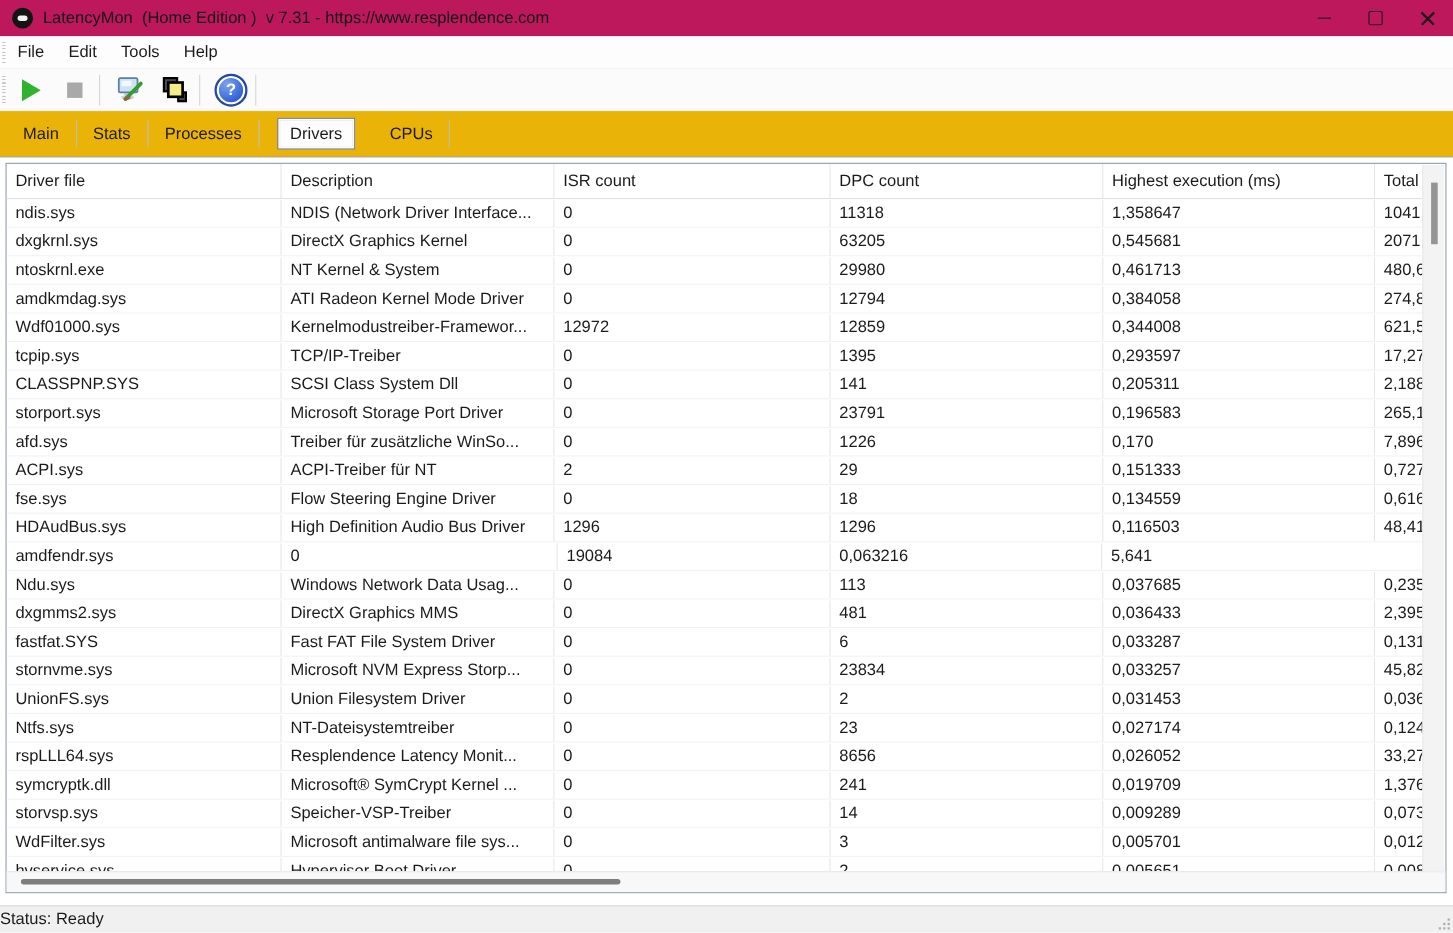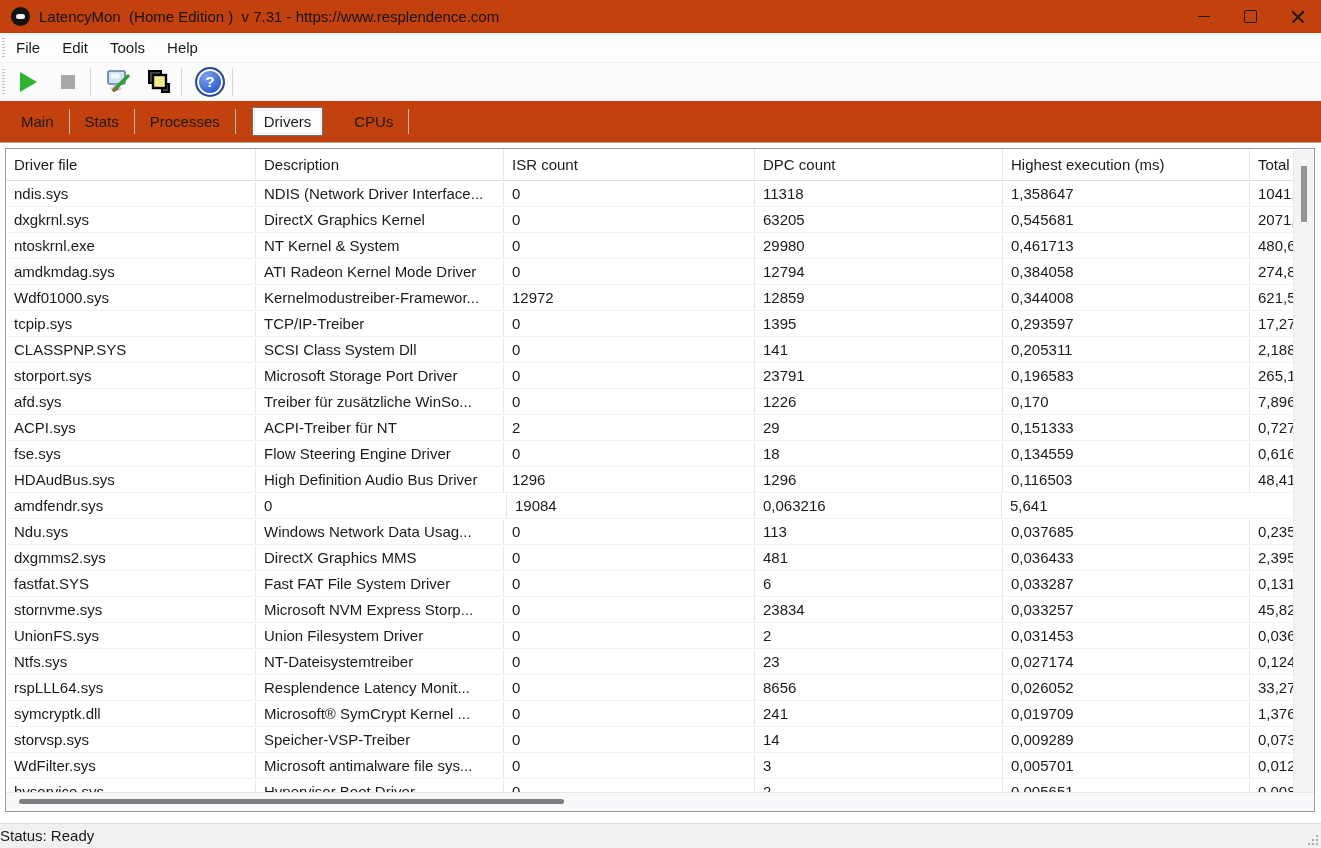--- a/index.html
+++ b/index.html
@@ -2,21 +2,21 @@
 <html><head>
 <meta charset="utf-8">
 <style>
   html,body{margin:0;padding:0;}
   body{
     width:1321px;height:848px;position:relative;overflow:hidden;
     background:#ffffff;font-family:"Liberation Sans",sans-serif;
     -webkit-font-smoothing:antialiased;color:#1b1b1b;
   }
   
-  .titlebar{height:33px;background:#c2410c;display:flex;align-items:center;padding-left:11px;}
+  .titlebar{height:33px;background:#be185d;display:flex;align-items:center;padding-left:11px;}
   .app-icon{width:19px;height:19px;border-radius:50%;background:#141414;position:relative;flex:0 0 auto;}
   .app-icon::after{content:"";position:absolute;left:5px;top:7px;width:9px;height:5px;border-radius:2.5px;background:#f2f2f2;}
   .title-text{margin-left:9px;font-size:15px;color:#141414;white-space:pre;}
   .win-controls{margin-left:auto;display:flex;height:100%;}
   .win-btn{width:47px;height:100%;display:flex;align-items:center;justify-content:center;}
   .glyph-min{width:12px;height:1.4px;background:#1a1a1a;}
   .glyph-max{width:11px;height:11px;border:1.4px solid #1a1a1a;border-radius:2px;}
   .glyph-close{position:relative;width:14px;height:14px;}
   .glyph-close::before,.glyph-close::after{content:"";position:absolute;left:-1px;top:6px;width:16px;height:1.5px;background:#1a1a1a;}
   .glyph-close::before{transform:rotate(45deg);}
@@ -28,21 +28,21 @@
   .menubar .menu-item:first-of-type{margin-left:7px;}
   
   .toolbar{height:37px;background:#fbfbfb;display:flex;align-items:center;border-bottom:1px solid #f3f3f3;}
   .toolbar .bar-grip{height:26px;}
   .tb-btn{width:34px;height:30px;display:flex;align-items:center;justify-content:center;margin-left:6px;}
   .tb-sep{width:1px;height:28px;background:#d6d6d6;margin:0 5px;}
   .icon-play{width:0;height:0;border-left:17px solid #2fb32f;border-top:10px solid transparent;border-bottom:10px solid transparent;}
   .icon-stop{width:14px;height:14px;background:#a9a9a9;}
   .icon-help{width:26px;height:26px;border-radius:50%;background:radial-gradient(circle at 35% 30%,#7da4ee,#2c5cd0 70%);border:2px solid #27479e;box-shadow:inset 0 0 0 2px #ffffff;display:flex;align-items:center;justify-content:center;color:#ffffff;font-weight:bold;font-size:15px;}
   
-  .tabbar{height:41px;background:#c2410c;display:flex;align-items:center;padding-left:6px;border-bottom:1px solid #a9a9a9;}
+  .tabbar{height:41px;background:#eab308;display:flex;align-items:center;padding-left:6px;border-bottom:1px solid #a9a9a9;}
   .tab{font-size:15px;padding:5px 15px;}
   .tab-sep{width:1px;height:25px;background:#bdbdbd;}
   .tab.selected{border:1px solid #6f6f6f;outline:1px solid #efefef;outline-offset:-3px;background:#fdfdfd;margin:0 16px;padding:5px 11px;}
   
   .table-wrap{position:absolute;left:5px;top:148px;width:1310px;height:664px;border:1px solid #8f9dab;background:#ffffff;box-sizing:border-box;display:flex;flex-direction:column;}
   .tbl-header{height:31px;display:flex;border-bottom:1px solid #e0e0e0;margin-right:20px;flex:0 0 auto;}
   .hcell{font-size:15px;line-height:31px;padding-left:8px;box-sizing:border-box;border-right:1px solid #e2e7ed;white-space:nowrap;overflow:hidden;flex:0 0 auto;}
   .rows-area{flex:1 1 auto;overflow:hidden;margin-right:20px;}
   .trow{height:25px;display:flex;border-bottom:1px solid #f0f3f6;align-items:flex-end;}
   .tcell{font-size:15px;line-height:24px;padding-left:8px;box-sizing:border-box;border-right:1px solid #e2e7ed;white-space:nowrap;overflow:hidden;flex:0 0 auto;}

